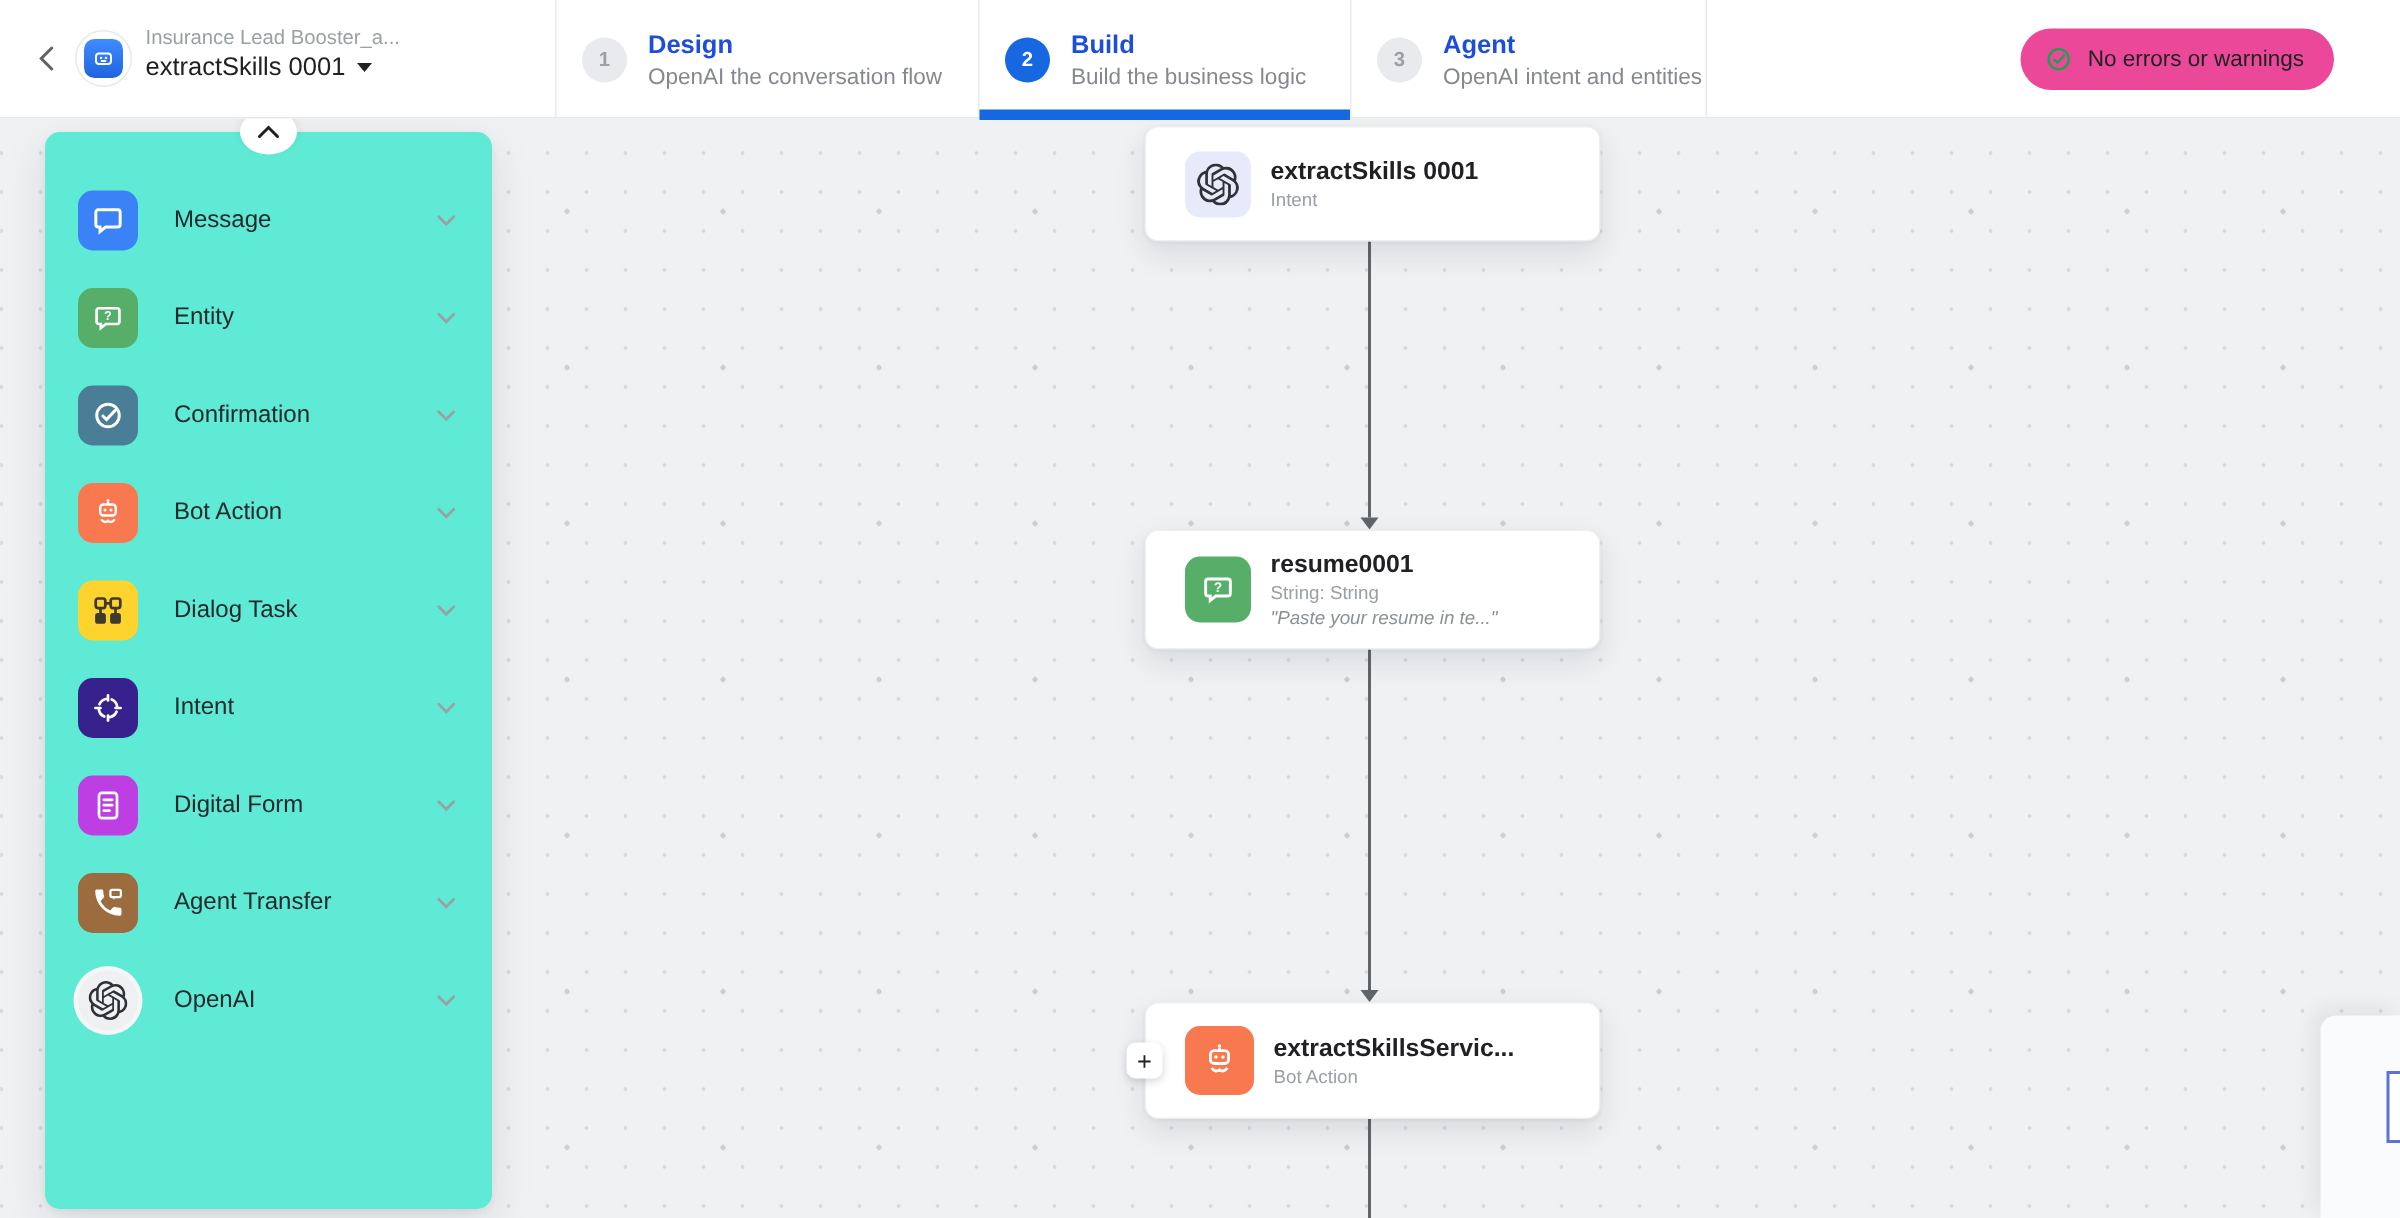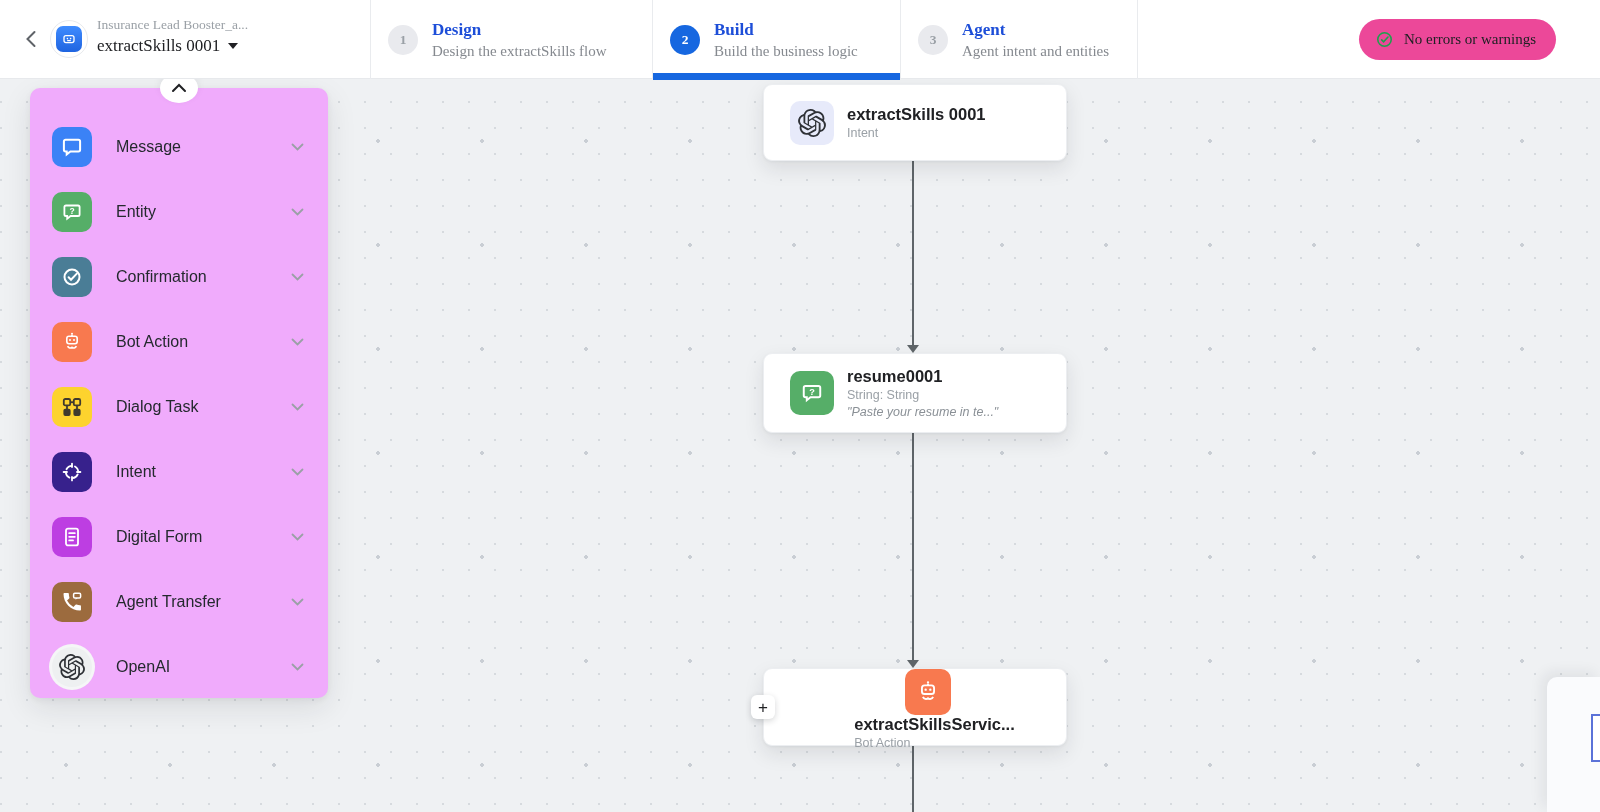--- a/index.html
+++ b/index.html
@@ -10,21 +10,21 @@
   .canvas { position:absolute; left:0; top:79px; width:1600px; height:733px;
     background-color:#eff1f3;
     background-image:
       radial-gradient(circle, #c9ced4 1.6px, transparent 1.9px),
       radial-gradient(circle, #d6dade 1.2px, transparent 1.5px);
     background-size:104px 104px, 26px 26px;
     background-position:14px 10px, 14px 10px; }
 
   
   .header { position:absolute; left:0; top:0; width:1600px; height:79px;
-    background:#ffffff; border-bottom:1px solid #e7e9ec; z-index:30;font-family:Liberation Serif, serif; }
+    background:#ffffff; border-bottom:1px solid #e7e9ec; z-index:30; }
   .back-btn { position:absolute; left:16px; top:24px; width:30px; height:30px;
     display:flex; align-items:center; justify-content:center; cursor:pointer; }
   .bot-avatar { position:absolute; left:50px; top:20px; width:38px; height:38px;
     border-radius:50%; background:#fff; border:1px solid #e8eaed;
     display:flex; align-items:center; justify-content:center; }
   .bot-avatar .sq { width:26px; height:26px; border-radius:7px;
     background:linear-gradient(180deg,#3f8cff,#1f64e0);
     display:flex; align-items:center; justify-content:center; }
   .crumbs { position:absolute; left:97px; top:17px; width:250px; }
   .crumb-app { font-size:13.5px; color:#9aa0a6; white-space:nowrap;
@@ -46,22 +46,22 @@
   .step-sub { font-size:15px; color:#85898f; margin-top:2px; white-space:nowrap; }
   .step.active::after { content:""; position:absolute; left:0; right:0;
     bottom:-1px; height:7px; background:#1667e0; }
 
   .status-pill { position:absolute; right:44px; top:19px; height:41px;
     padding:0 20px 0 16px; border-radius:21px; background:#ec4899;
     display:flex; align-items:center; gap:10px; cursor:pointer; }
   .status-text { font-size:15px; font-weight:500; color:#202124; white-space:nowrap; }
 
   
-  .palette { position:absolute; left:30px; top:88px; width:298px; height:610px;
-    background:#f0abfc; border-radius:10px; z-index:20;
+  .palette { position:absolute; left:30px; top:88px; width:298px; height:718px;
+    background:#5eead4; border-radius:10px; z-index:20;
     box-shadow:0 10px 30px rgba(25,31,40,.10), 0 2px 6px rgba(25,31,40,.06); }
   .collapse-btn { position:absolute; left:50%; top:-15px; transform:translateX(-50%);
     width:38px; height:30px; border-radius:19px/15px; background:#fff;
     box-shadow:0 -3px 8px rgba(25,31,40,.07); display:flex; align-items:center;
     justify-content:center; cursor:pointer; }
   .palette-list { position:absolute; left:0; top:26px; width:100%; }
   .p-item { height:65px; display:flex; align-items:center; padding:0 24px 0 22px;
     cursor:pointer; }
   .p-icon { width:40px; height:40px; border-radius:10px; flex:none;
     display:flex; align-items:center; justify-content:center; }
@@ -85,21 +85,21 @@
   .node-icon { width:44px; height:44px; border-radius:10px; flex:none;
     display:flex; align-items:center; justify-content:center; }
   .node-text { margin-left:13px; }
   .node-title { font-size:16.5px; font-weight:700; color:#202124; }
   .node-sub { font-size:12.5px; color:#9aa0a6; margin-top:2px; }
   .node-quote { font-size:12.5px; color:#8a9096; font-style:italic; margin-top:3px; }
   .n1 { top:84px; height:77px; }
   .n1 .node-icon { background:#e7eafa; }
   .n2 { top:353px; height:80px; }
   .n2 .node-icon { background:#56ae68; }
-  .n3 { top:668px; height:78px;flex-direction:column; }
+  .n3 { top:668px; height:78px; }
   .n3 .node-icon { background:#f8794f; width:46px; height:46px; }
 
   .add-btn { position:absolute; left:751px; top:695px; width:24px; height:24px;
     background:#fff; border-radius:6px; z-index:12; cursor:pointer;
     box-shadow:0 2px 6px rgba(25,31,40,.18); display:flex; align-items:center;
     justify-content:center; font-size:17px; font-weight:500; color:#202124;
     line-height:1; }
 
   
   .edge { position:absolute; left:912px; width:2px; background:#5f6569; z-index:5; }
@@ -360,35 +360,35 @@
       <span>extractSkills 0001</span>
       <span class="caret-down"></span>
     </div>
   </div>
 
   <div class="steps">
     <div class="step" style="width:282px">
       <div class="step-circle">1</div>
       <div>
         <div class="step-title">Design</div>
-        <div class="step-sub">Design the extractSkills flow</div>
+        <div class="step-sub">OpenAI the conversation flow</div>
       </div>
     </div>
     <div class="step active" style="width:248px">
       <div class="step-circle">2</div>
       <div>
         <div class="step-title">Build</div>
         <div class="step-sub">Build the business logic</div>
       </div>
     </div>
     <div class="step" style="width:238px">
       <div class="step-circle">3</div>
       <div>
         <div class="step-title">Agent</div>
-        <div class="step-sub">Agent intent and entities</div>
+        <div class="step-sub">OpenAI intent and entities</div>
       </div>
     </div>
   </div>
 
   <div class="status-pill">
     <svg width="19" height="19" viewBox="0 0 24 24" fill="none" stroke="#1ea04d" stroke-width="2" stroke-linecap="round">
         <circle cx="12" cy="12" r="8.5"></circle>
         <polyline points="8.4,12.4 10.9,14.9 16.4,8.8"></polyline>
       </svg>
     <span class="status-text">No errors or warnings</span>

